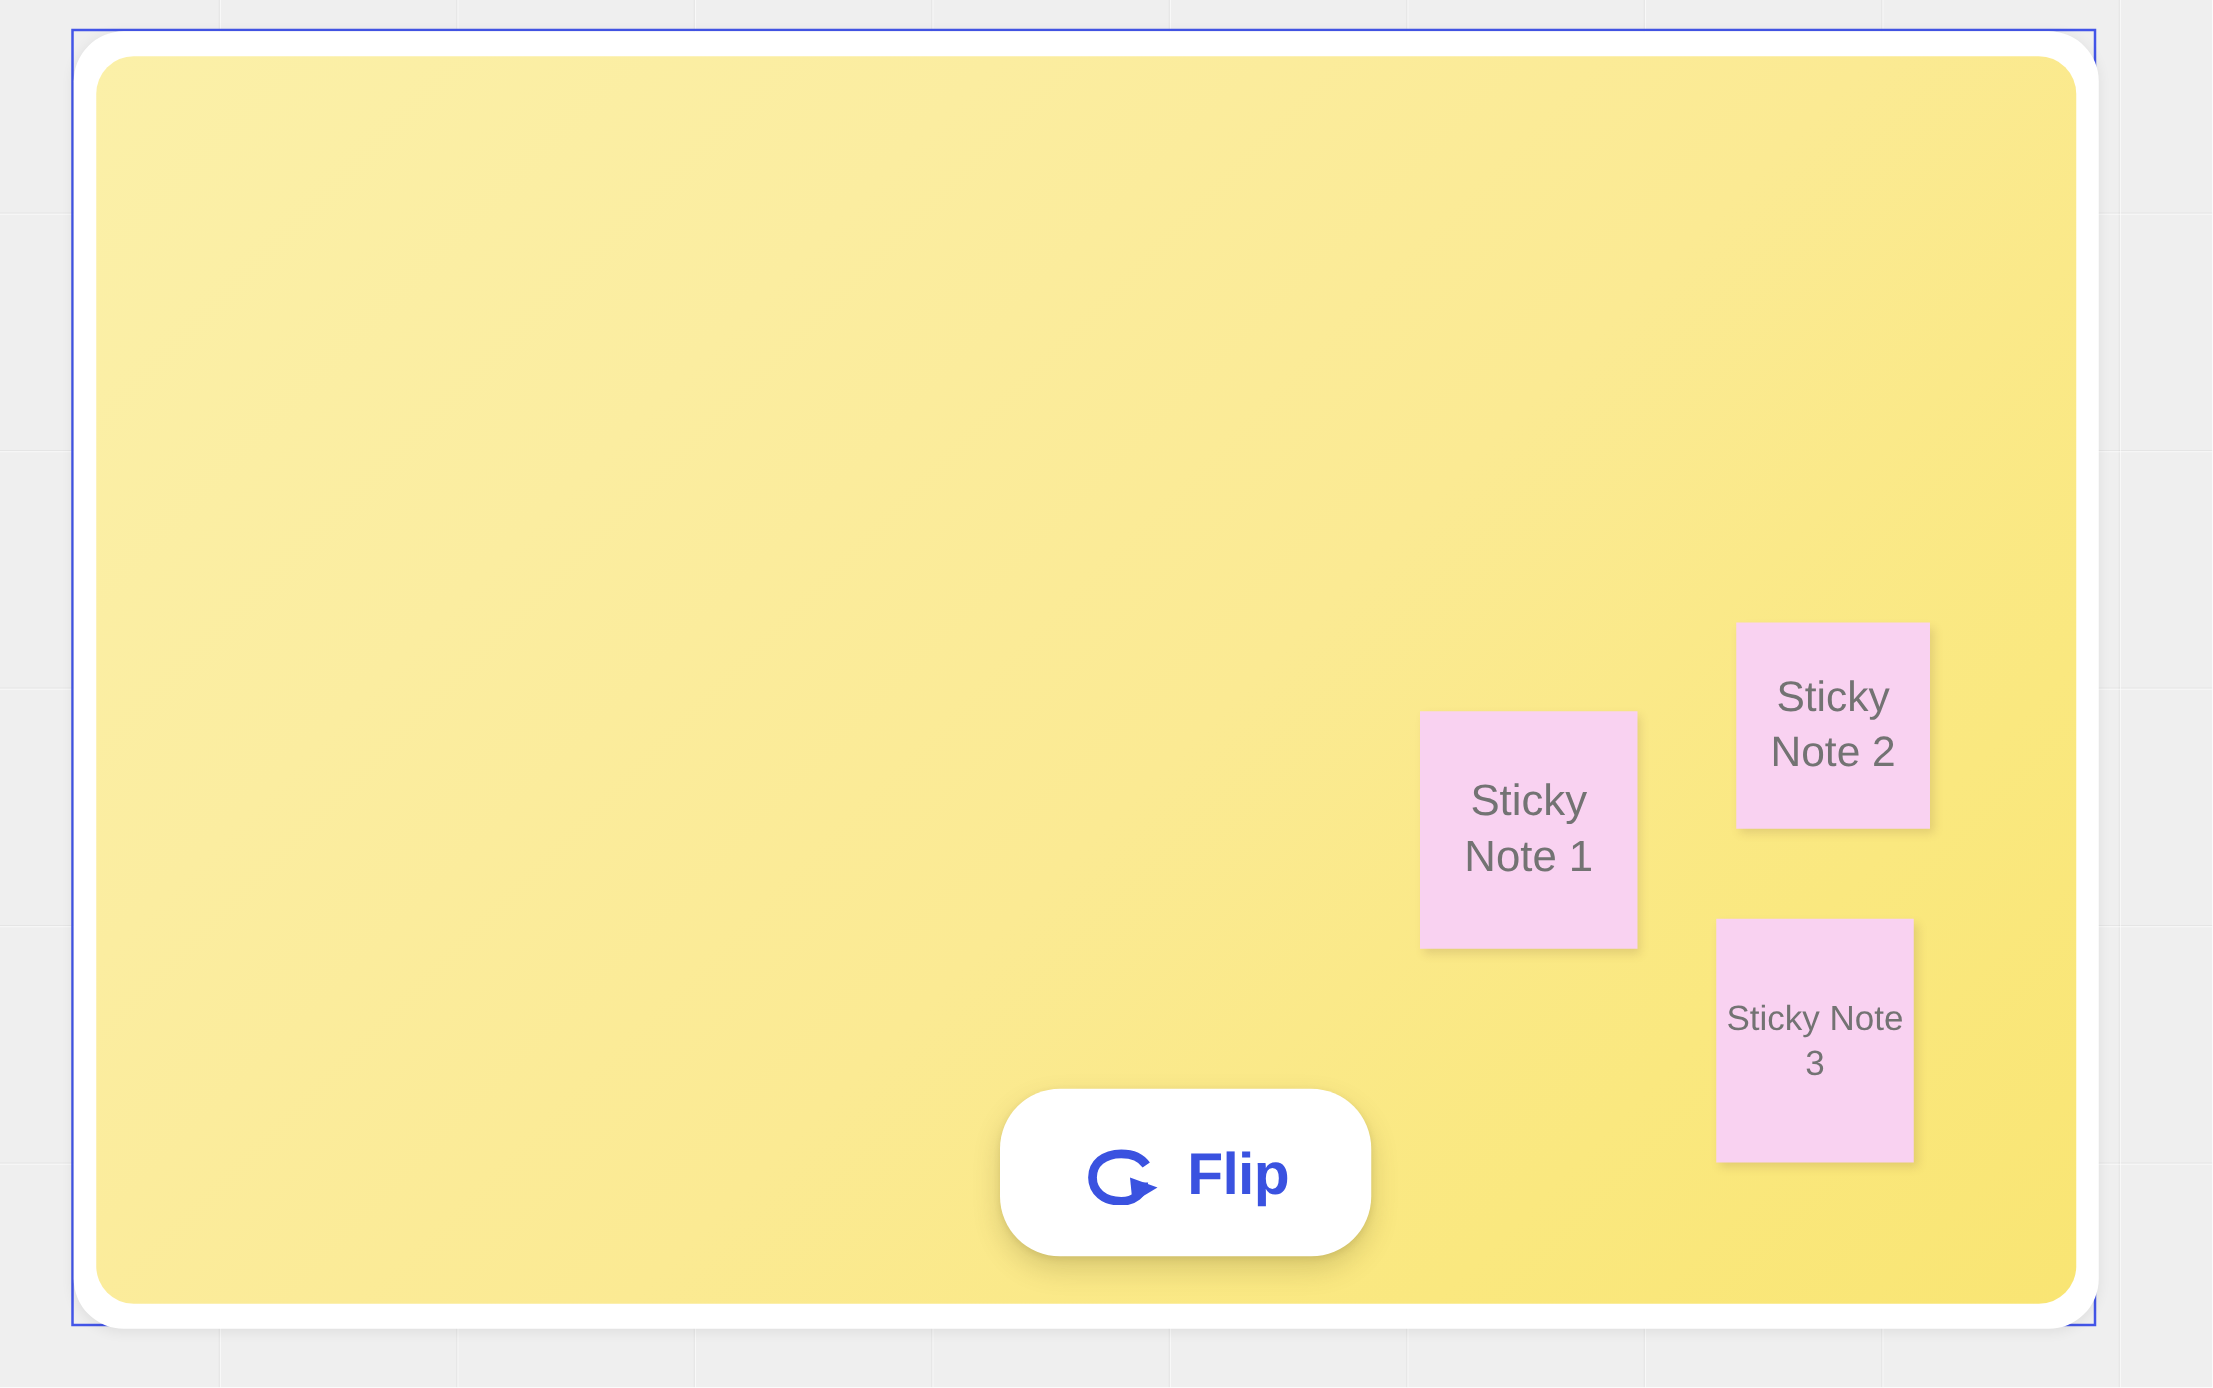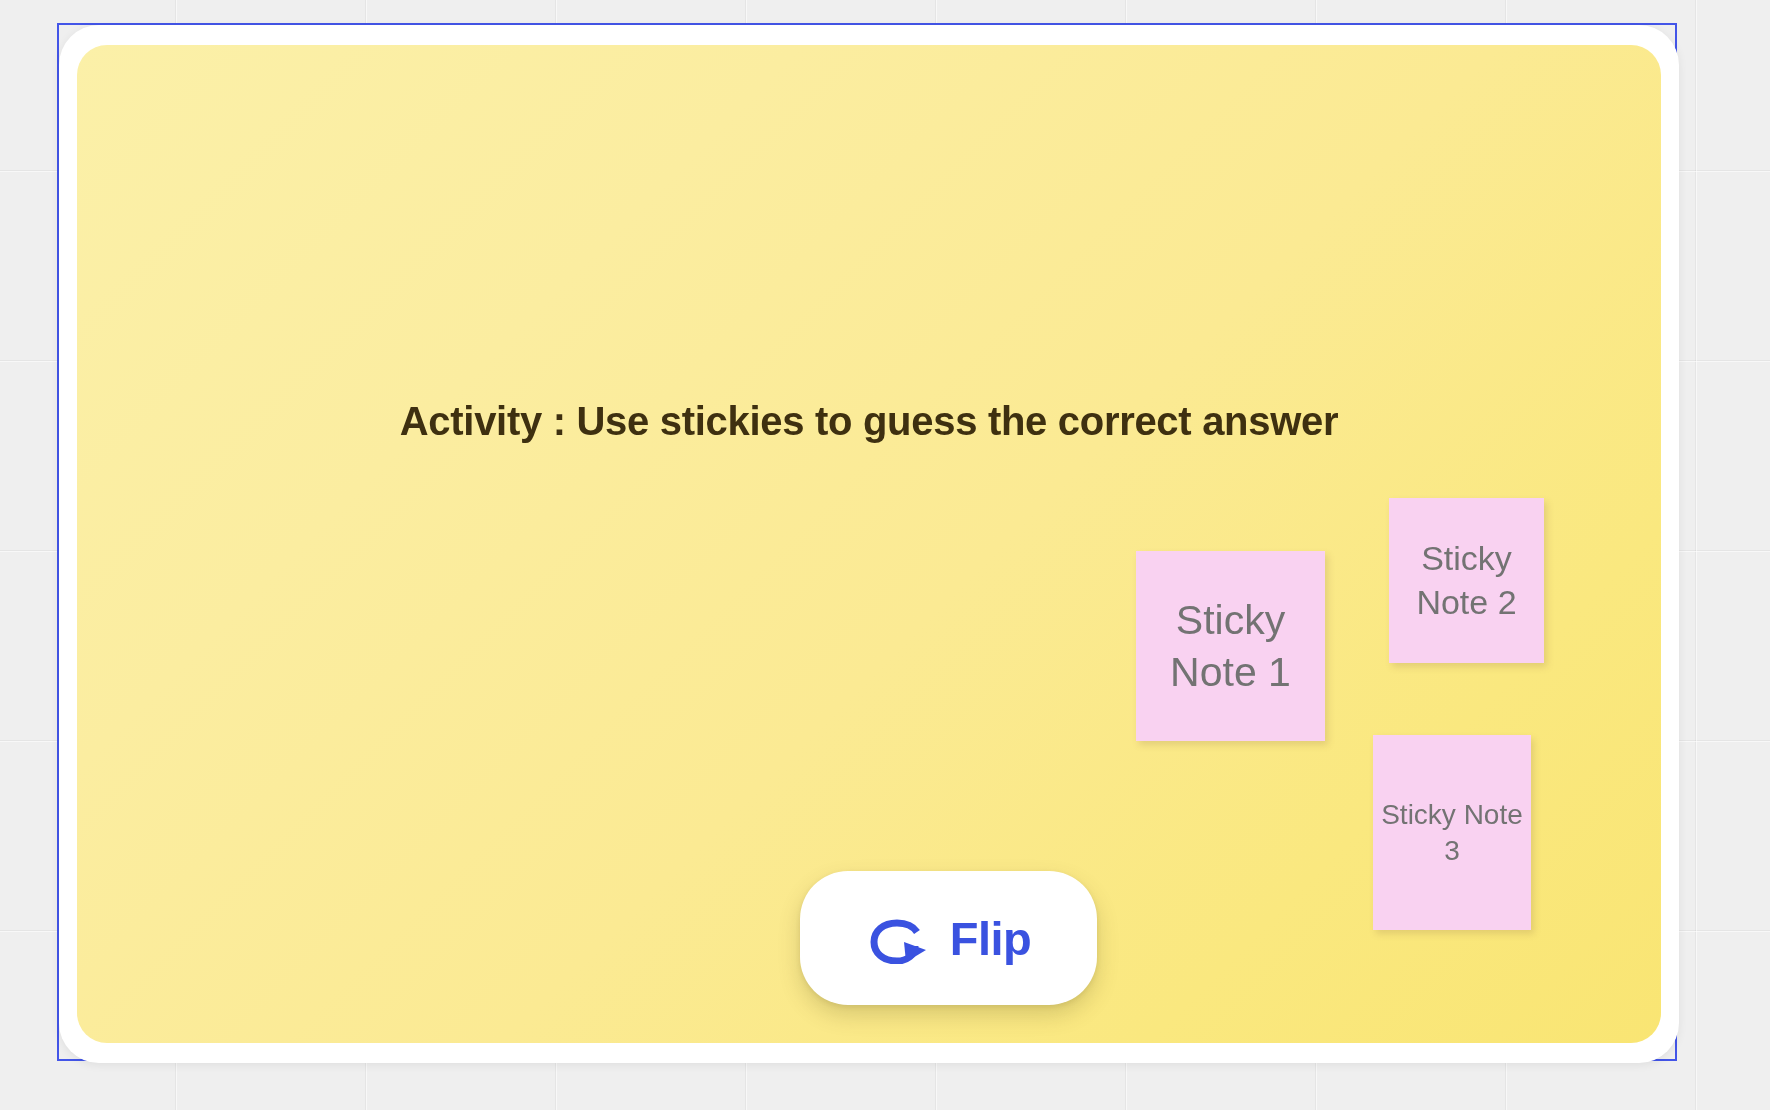--- a/index.html
+++ b/index.html
@@ -101,23 +101,23 @@
     display: flex;
     align-items: center;
     justify-content: center;
     text-align: center;
     line-height: 1.28;
     font-family: "Liberation Sans", sans-serif;
     box-shadow: 3px 4px 7px rgba(120, 90, 60, 0.18);
   }
 
   #sticky-note-1 {
-    left: 1059px;  top: 506px;
-    width: 189px;  height: 190px;
-    font-size: 41px;
+    left: 1059px;  top: 524px;
+    width: 174px;  height: 190px;
+    font-size: 35px;
   }
   #sticky-note-2 {
     left: 1312px;  top: 453px;
     width: 155px;  height: 165px;
     font-size: 34px;
   }
   #sticky-note-3 {
     left: 1296px;  top: 690px;
     width: 158px;  height: 195px;
     font-size: 28px;
@@ -155,21 +155,20 @@
 <body>
 
 <div id="canvas">
 
   <div id="selection-frame">
 
     <div id="white-card">
 
       <div id="slide-surface">
 
-        <div id="slide-title">Activity : Use stickies to guess the correct answer</div>
 
         <div class="sticky-note" id="sticky-note-1">Sticky Note 1</div>
 
         <div class="sticky-note" id="sticky-note-2">Sticky Note 2</div>
 
         <div class="sticky-note" id="sticky-note-3">Sticky Note 3</div>
 
         <button id="flip-button">
           <span>
             <svg id="flip-icon" viewBox="0 0 66 52" xmlns="http://www.w3.org/2000/svg">

